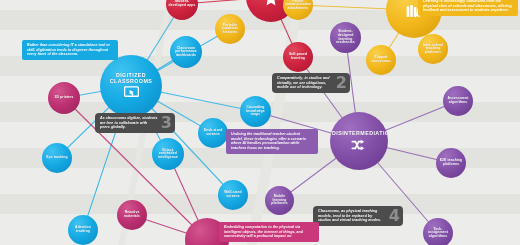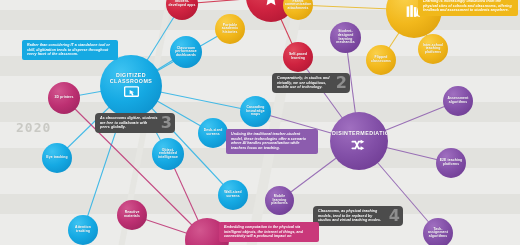--- a/index.html
+++ b/index.html
@@ -148,21 +148,20 @@
       <line x1="414" y1="10" x2="381" y2="60" stroke="#e9b825" stroke-width="1.1" opacity="0.85"></line>
       <line x1="414" y1="10" x2="433" y2="49" stroke="#e9b825" stroke-width="1.1" opacity="0.85"></line>
       <line x1="414" y1="10" x2="298" y2="5" stroke="#e9b825" stroke-width="1.1" opacity="0.85"></line>
       <line x1="271" y1="-3" x2="298" y2="57" stroke="#cf2340" stroke-width="1.1" opacity="0.85"></line>
       <line x1="271" y1="-3" x2="182" y2="4" stroke="#cf2340" stroke-width="1.1" opacity="0.85"></line>
       <line x1="207" y1="240" x2="132" y2="215" stroke="#bd3072" stroke-width="1.1" opacity="0.85"></line>
       <line x1="207" y1="240" x2="64" y2="98" stroke="#bd3072" stroke-width="1.1" opacity="0.85"></line>
       <line x1="207" y1="240" x2="168" y2="154" stroke="#bd3072" stroke-width="1.1" opacity="0.85"></line>
     </svg>
 
-  <div class="year" style="left:16px;top:120px;">2020</div>
 
   <div id="node-layer">
       <div class="node hub c-blue" style="left: 100px; top: 55px; width: 62px; height: 62px;">
         <span class="lbl">DIGITIZED CLASSROOMS</span>
         <span class="hicon"><svg width="15" height="13" viewBox="0 0 24 20">
             <rect x="1" y="1" width="22" height="15" rx="1.5" fill="none" stroke="#fff" stroke-width="2.2"></rect>
             <path d="M9 6 l0 7 l2.2-2 l1.8 4 l2.2-1 l-1.8-4 l2.8-.4 z" fill="#fff"></path>
           </svg></span>
       </div>
       <div class="node hub c-purple" style="left: 330px; top: 112px; width: 58px; height: 58px;">

